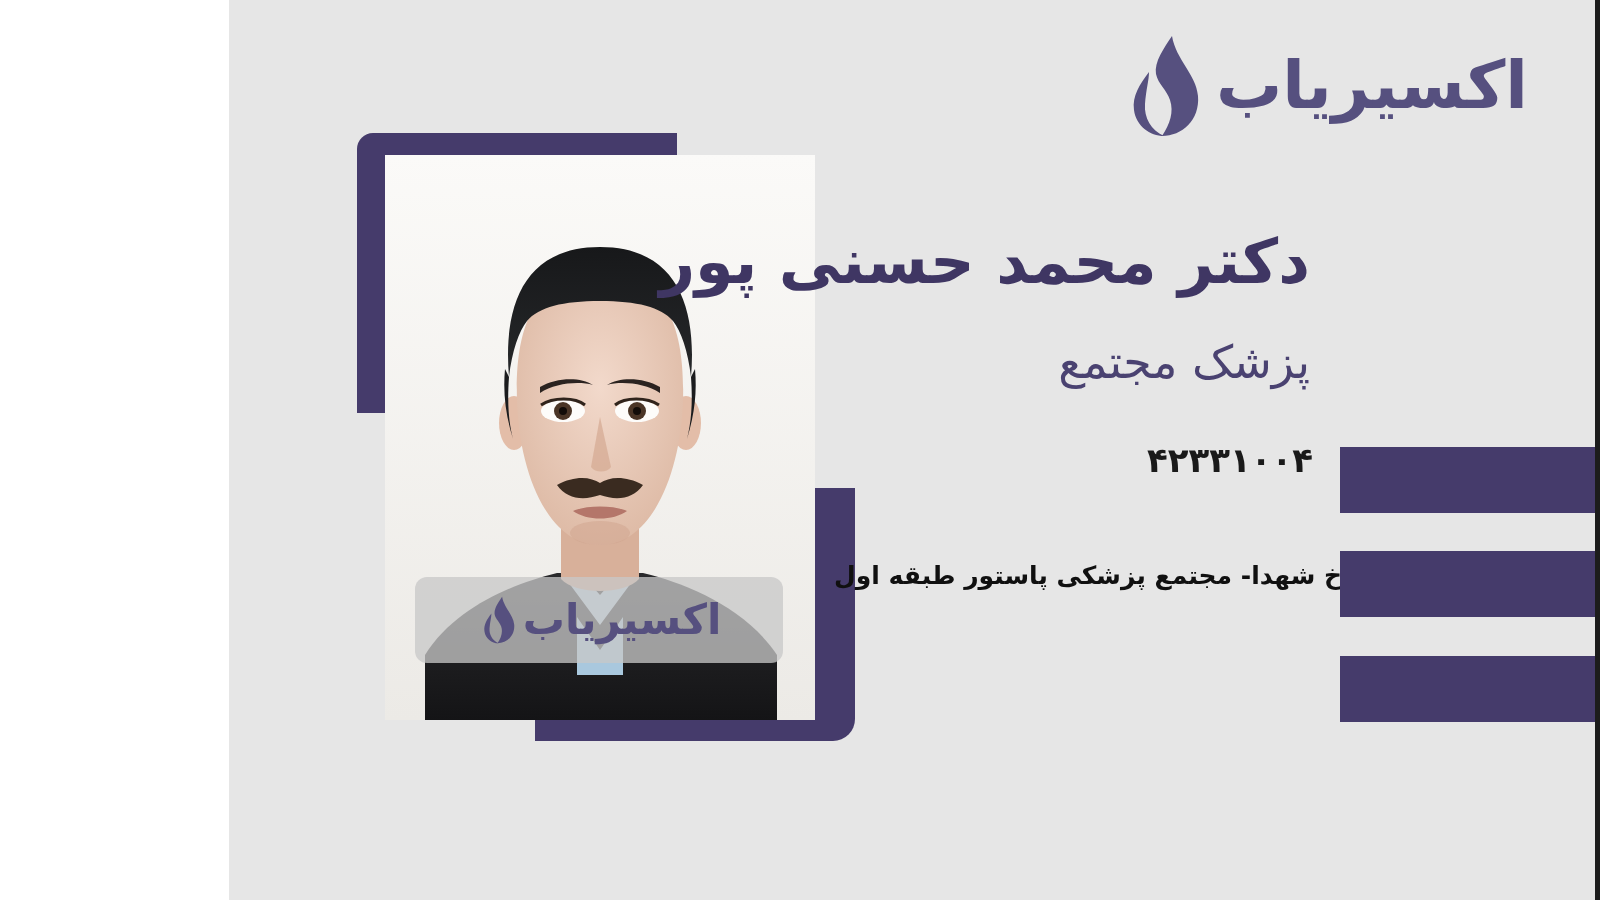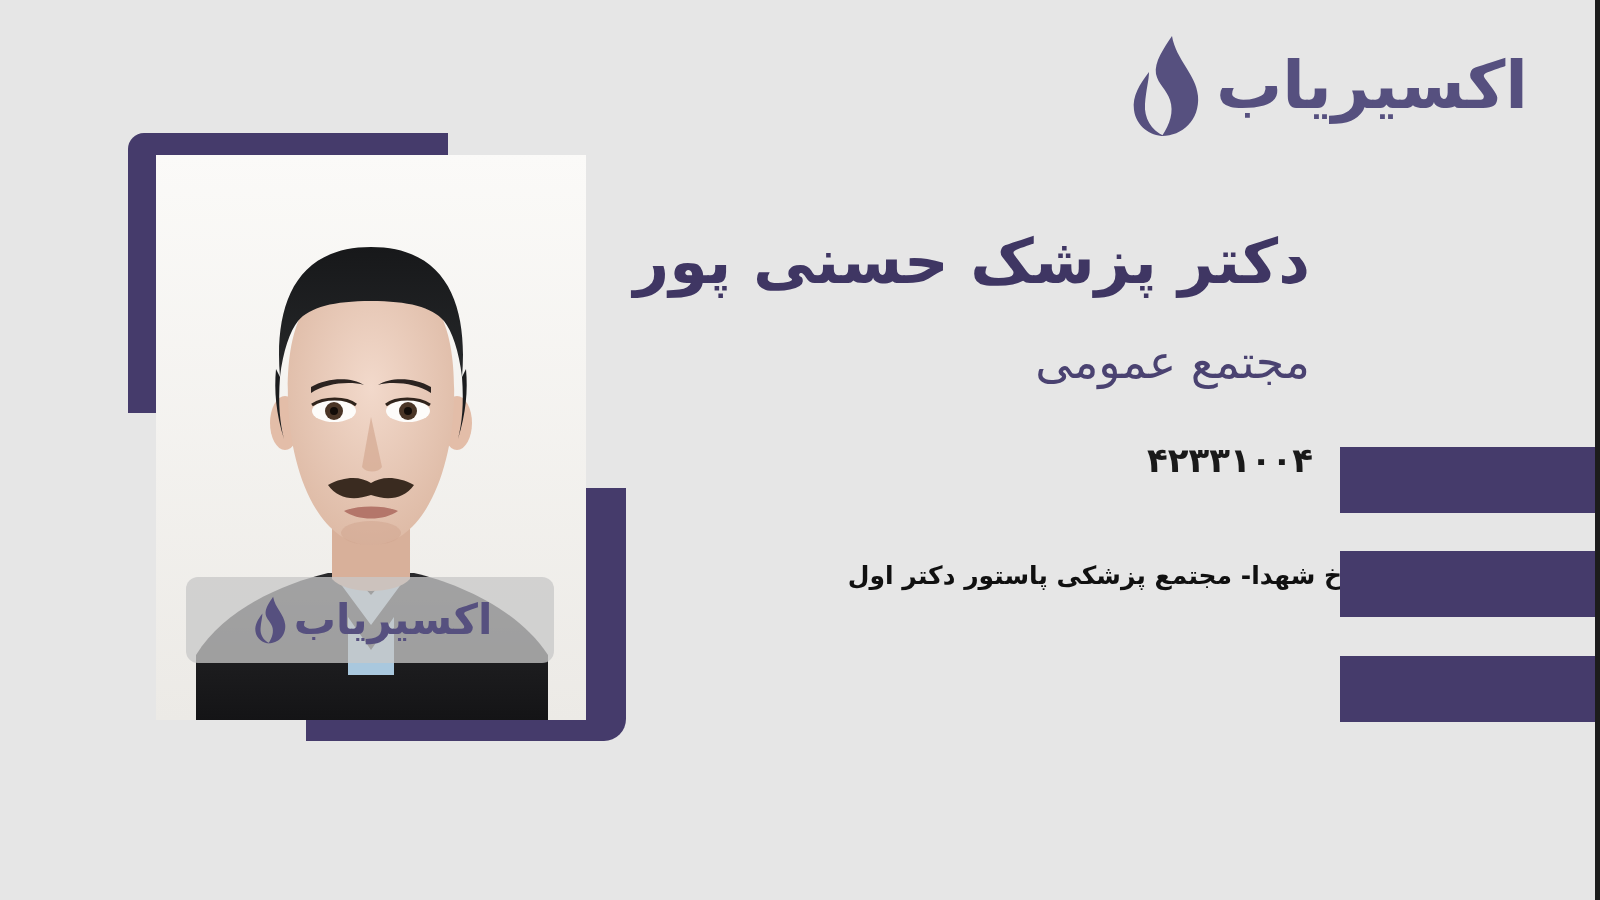--- a/index.html
+++ b/index.html
@@ -3,21 +3,21 @@
 <meta charset="utf-8">
 <title>Doctor Profile Card</title>
 <style>
   html, body {
     margin: 0;
     padding: 0;
     background: #ffffff;
   }
   #card {
     position: relative;
-    width: 1600px;
+    width: 1371px;
     height: 900px;
     background: #e6e6e6;
     overflow: hidden;
     font-family: "DejaVu Sans", "Liberation Sans", sans-serif;
     box-sizing: border-box;
   }
   
   .edge-rule {
     position: absolute;
     top: 0;
@@ -257,22 +257,22 @@
 
     <div class="watermark">
       <div class="watermark-word">اکسیریاب</div>
       <svg class="watermark-mark" viewBox="0 0 86 104" aria-hidden="true">
         <path d="M54 2 C 58 26, 78 40, 80 62 C 82 86, 64 102, 44 102 C 52 90, 56 78, 52 66 C 49 56, 40 50, 38 40 C 36 28, 46 14, 54 2 Z" fill="#56507f"></path>
         <path d="M31 38 C 22 50, 14 62, 16 76 C 18 92, 32 102, 46 102 C 33 96, 26 84, 27 70 C 28 56, 31 46, 31 38 Z" fill="#56507f"></path>
       </svg>
     </div>
   </div>
 
-  <div class="doctor-name">دکتر پزشک حسنی پور</div>
-  <div class="specialty">مجتمع عمومی</div>
+  <div class="doctor-name">دکتر محمد حسنی پور</div>
+  <div class="specialty">پزشک مجتمع</div>
   <div class="phone">۴۲۳۳۱۰۰۴</div>
-  <div class="address">خ شهدا- مجتمع پزشکی پاستور دکتر اول</div>
+  <div class="address">خ شهدا- مجتمع پزشکی پاستور طبقه اول</div>
 
   <div class="bar bar-1"></div>
   <div class="bar bar-2"></div>
   <div class="bar bar-3"></div>
 
 </div>
 
 </body></html>

